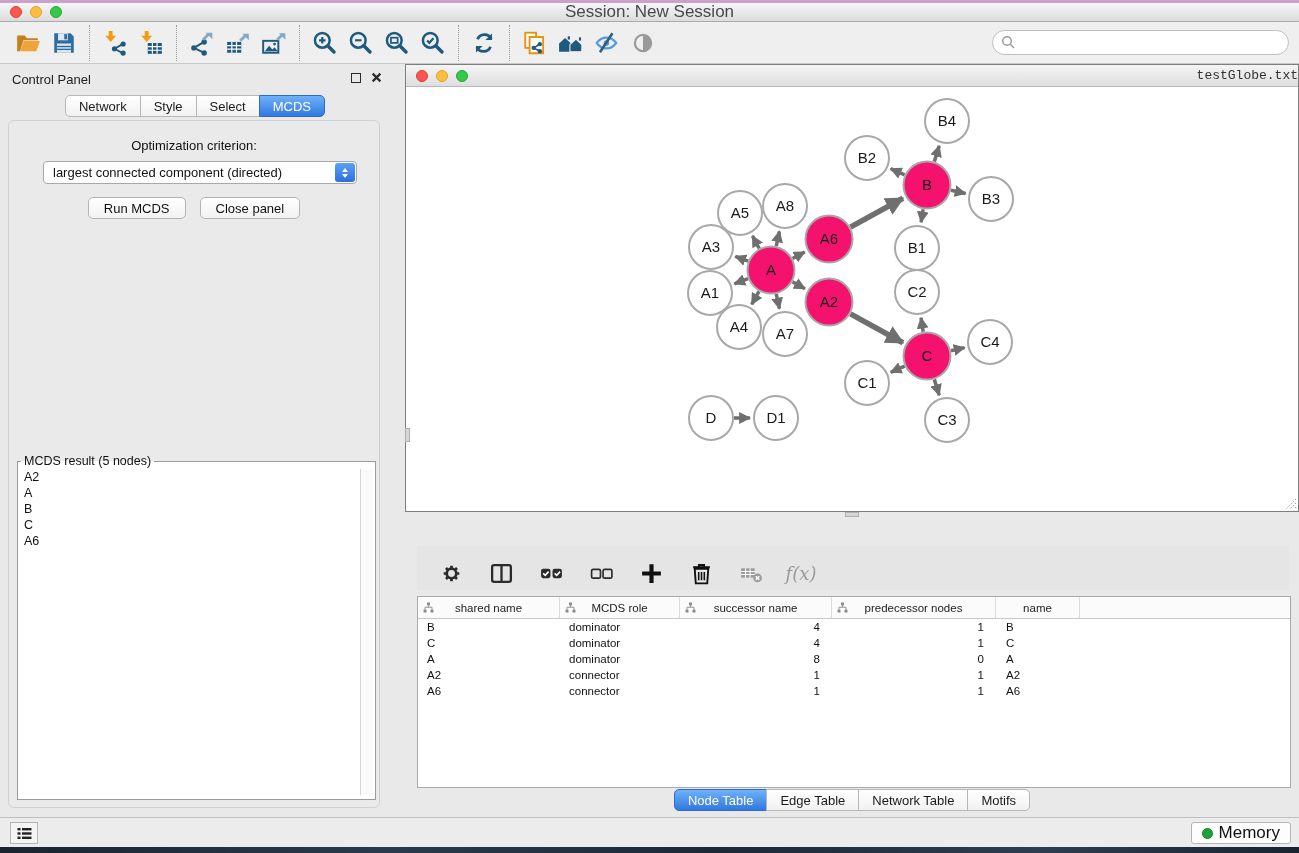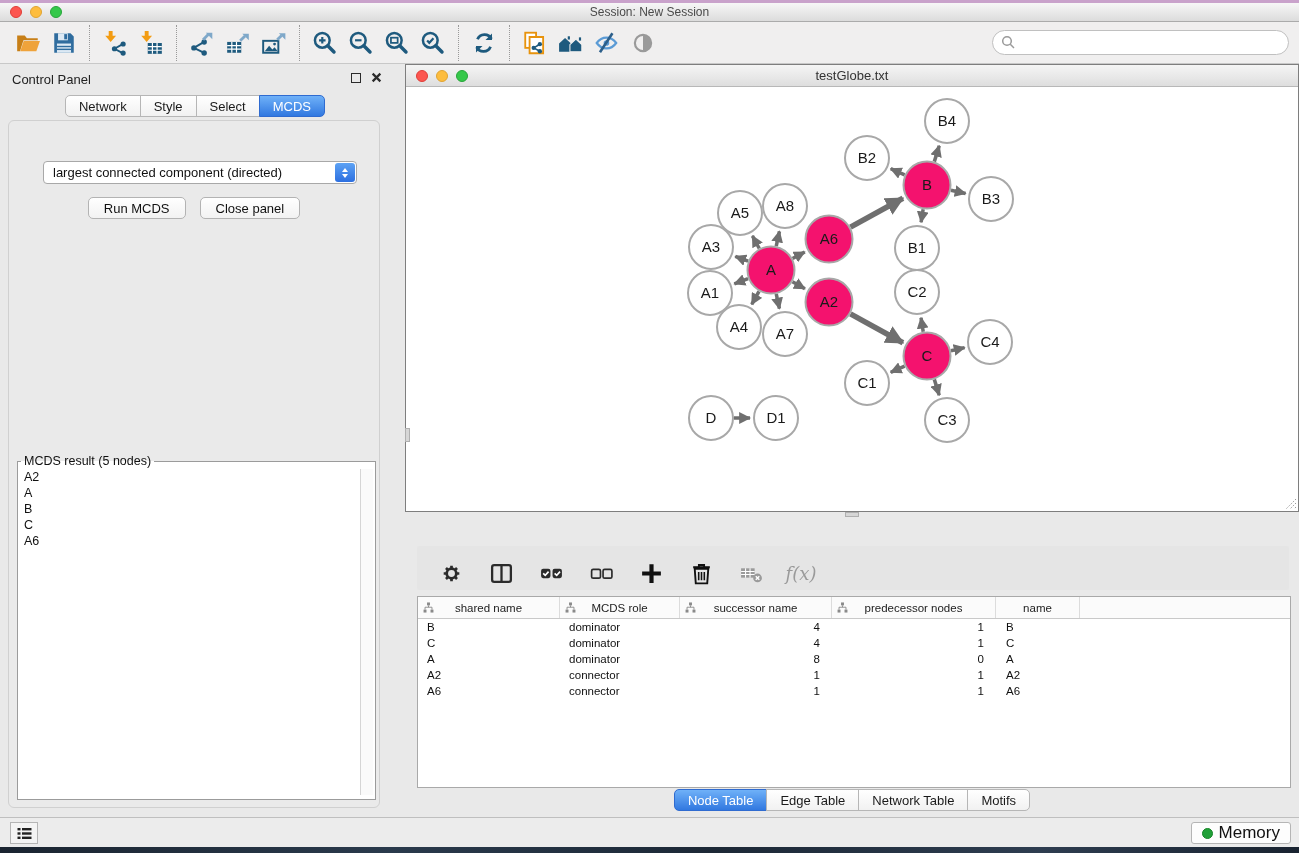--- a/index.html
+++ b/index.html
@@ -4,21 +4,21 @@
 <style>
   * { margin:0; padding:0; box-sizing:border-box; }
   html,body { width:1299px; height:853px; overflow:hidden;
     font-family:"Liberation Sans", sans-serif; background:#E9E9E9; }
 
   
   #top-strip { position:absolute; left:0; top:0; width:1299px; height:3px; background:#C9A2CB; }
   #titlebar { position:absolute; left:0; top:3px; width:1299px; height:19px;
     background:linear-gradient(#F7F7F7,#DCDCDC); border-bottom:1px solid #ABABAB;
     display:flex; align-items:center; justify-content:center; }
-  #titlebar .title { font-size:12px; color:#4a4a4a; }
+  #titlebar .title { font-size:17px; color:#4a4a4a; }
   .lights { position:absolute; left:10px; top:50%; transform:translateY(-50%); display:flex; gap:8px; }
   .light { width:12px; height:12px; border-radius:50%; }
   .light.red { background:#FC5650; border:1px solid #DF3E38; }
   .light.yellow { background:#FDBD3E; border:1px solid #E0A432; }
   .light.green { background:#35C84A; border:1px solid #27A53A; }
 
   #toolbar { position:absolute; left:0; top:22px; width:1299px; height:42px;
     background:#F0EFEF; border-bottom:1px solid #C8C8C8;
     display:flex; align-items:center; padding-left:10px; }
   .tbtn { width:36px; height:34px; display:flex; align-items:center; justify-content:center; border-radius:4px; }
@@ -62,21 +62,21 @@
   #mcds-list { position:absolute; left:1px; top:0; right:1px; bottom:1px; background:#fff; overflow:hidden; }
   .mcds-item { font-size:12.5px; line-height:16px; padding-left:4px; color:#111; }
   #mcds-scroll { position:absolute; right:1px; top:0; bottom:1px; width:13px;
     background:#FAFAFA; border-left:1px solid #D5D5D5; }
 
   
   #network-window { position:absolute; left:405px; top:64px; width:894px; height:448px;
     border:1px solid #7E7E7E; background:#fff; }
   #nw-titlebar { position:absolute; left:0; top:0; width:100%; height:22px;
     background:linear-gradient(#F5F5F5,#DEDEDE); border-bottom:1px solid #B8B8B8;
-    display:flex; align-items:center; justify-content:center; }
+    display:flex; align-items:center; justify-content:flex-end;font-family:Liberation Mono, monospace; }
   #nw-titlebar .title { font-size:13px; color:#333; }
   #nw-canvas { position:absolute; left:0; top:22px; right:0; bottom:0; background:#fff; overflow:hidden; }
   #graph-svg { position:absolute; left:0; top:0; }
   #nw-resize { position:absolute; right:1px; bottom:1px; }
   .splitter-tick { position:absolute; background:#D6D6D6; border:1px solid #AFAFAF; }
 
   
   #table-panel { position:absolute; left:405px; top:520px; width:894px; height:293px; }
   #tp-toolbar { position:absolute; left:12px; top:26px; right:10px; height:44px;
     background:#E5E5E5; border-radius:2px; display:flex; align-items:flex-end; gap:14px; padding-left:16px; }
@@ -271,20 +271,21 @@
       </svg>
     </span>
   </div>
   <div id="control-tabs" class="tabs-row">
       <div class="tab">Network</div>
       <div class="tab">Style</div>
       <div class="tab">Select</div>
       <div class="tab active">MCDS</div>
     </div>
   <div id="cp-content">
+    <div id="opt-label">Optimization criterion:</div>
     <div id="cp-buttons">
       <button class="mac-btn">Run MCDS</button>
       <button class="mac-btn">Close panel</button>
     </div>
     <div id="opt-select">
       <span class="val">largest connected component (directed)</span>
       <span id="opt-stepper">
         <span class="chev-up"></span>
           <span class="chev-down"></span>
       </span>

